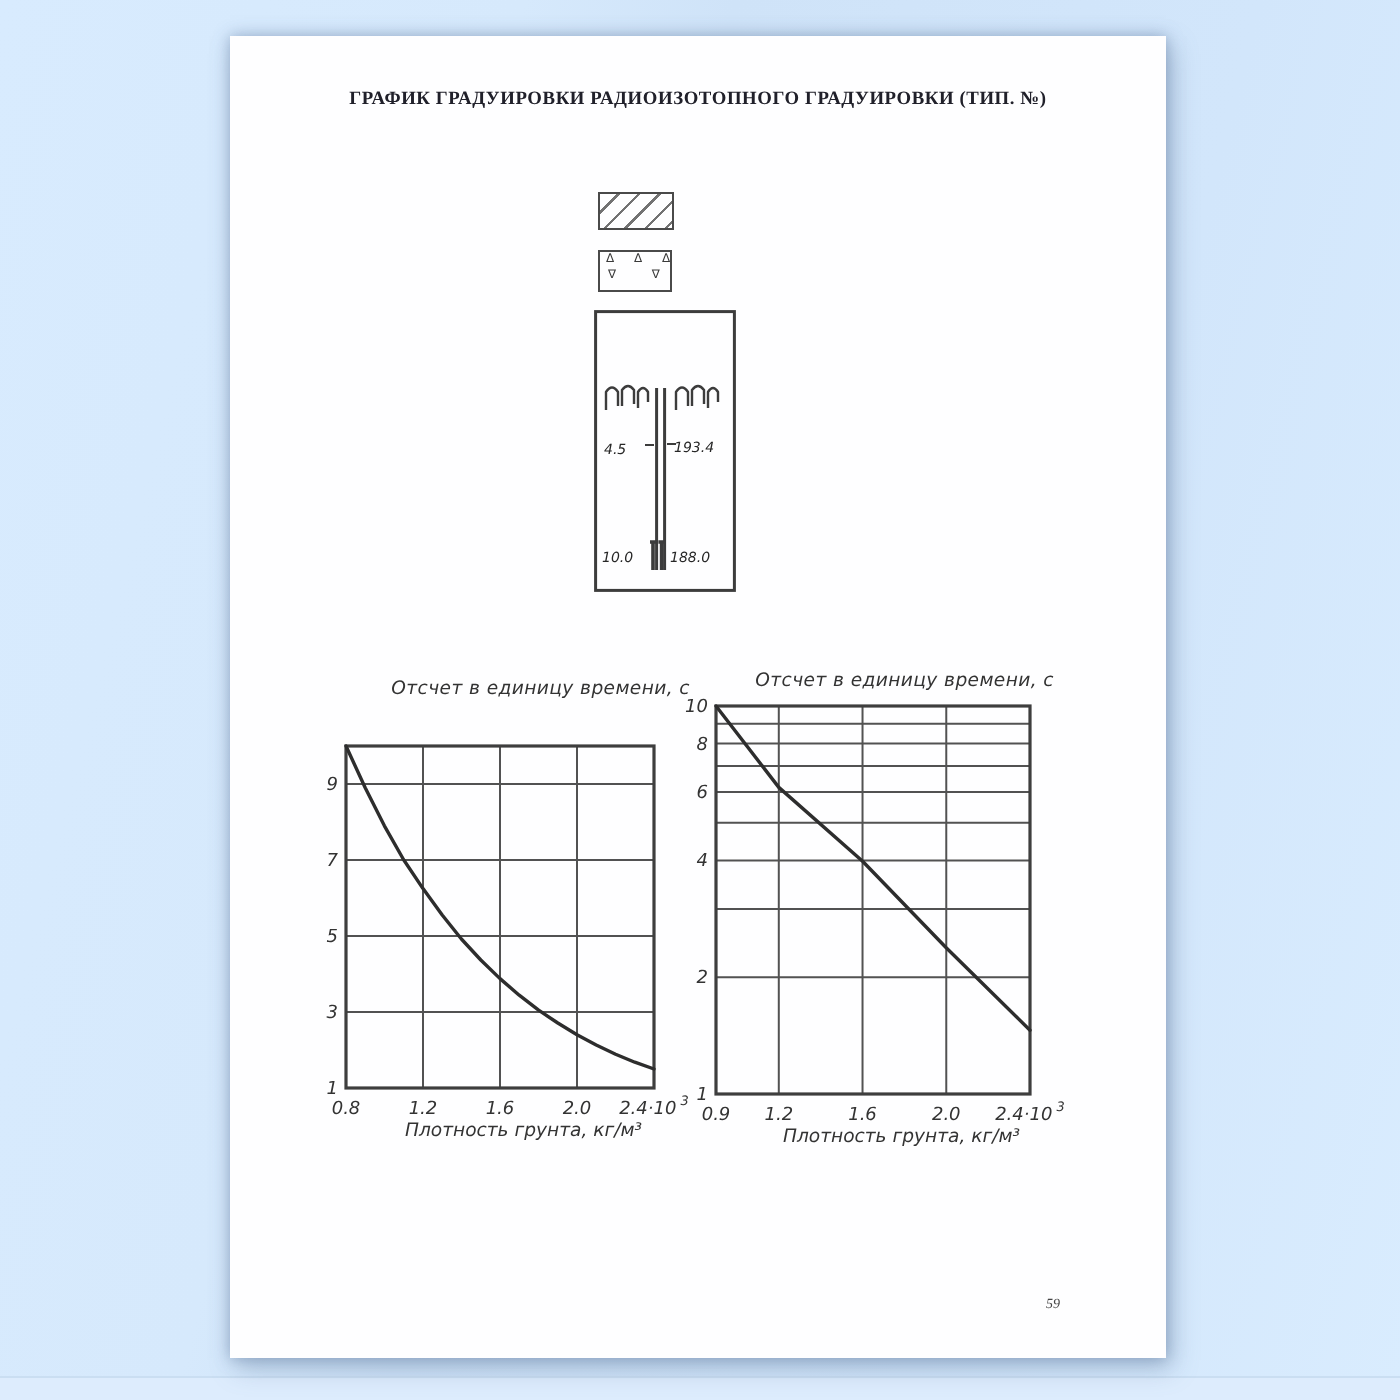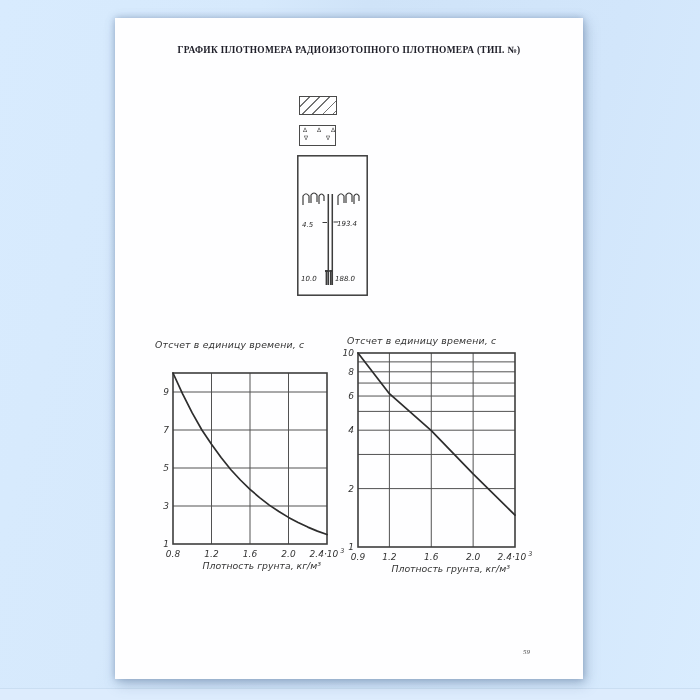--- a/index.html
+++ b/index.html
@@ -39,21 +39,21 @@
   .device-num{font:italic 7px "DejaVu Sans",sans-serif; fill:#272727;}
   .chart{position:absolute;}
   .chart.c1{left:58px; top:355px; width:154px; height:171px;}
   .chart.c2{left:243px; top:335px; width:157px; height:194px;}
   .chart svg{overflow:visible; display:block;}
   .grid{stroke:#525252; stroke-width:1;}
   .frame{fill:none; stroke:#3e3e3e; stroke-width:1.6;}
   .curve{fill:none; stroke:#2d2d2d; stroke-width:1.7; stroke-linecap:round; stroke-linejoin:round;}
   .tick{font:italic 9px "DejaVu Sans",sans-serif; fill:#333;}
   .chart-title{
-    position:absolute; text-align:left; white-space:nowrap;
+    position:absolute; text-align:right; white-space:nowrap;
     font:italic 9.3px "DejaVu Sans",sans-serif; color:#333; letter-spacing:.2px;
   }
   .chart-title.t1{left:40px; top:321px; width:190px;}
   .chart-title.t2{left:232px; top:317px; width:180px;}
   .chart-xlabel{
     position:absolute; text-align:right; white-space:nowrap;
     font:italic 9.3px "DejaVu Sans",sans-serif; color:#333;
   }
   .chart-xlabel.x1{left:52px; top:542px; width:154px;}
   .chart-xlabel.x2{left:238px; top:545px; width:157px;}
@@ -63,21 +63,21 @@
   }
 </style>
 </head>
 <body>
 
 <div class="stage">
   <div class="bottom-strip"></div>
 
   <div class="page">
 
-    <div class="doc-title">ГРАФИК ПЛОТНОМЕРА РАДИОИЗОТОПНОГО ПЛОТНОМЕРА (ТИП. №)</div>
+    <div class="doc-title">ГРАФИК ГРАДУИРОВКИ РАДИОИЗОТОПНОГО ГРАДУИРОВКИ (ТИП. №)</div>
 
     <div class="hatch-box"></div>
 
     <div class="soil-box">
       <div class="soil-row">Δ Δ Δ</div>
       <div class="soil-row r2">∇ ∇</div>
     </div>
 
     <svg class="device-svg" width="71" height="141" viewBox="0 0 71 141">
       <rect class="device-line" x="0.8" y="0.8" width="69.4" height="139.4" stroke-width="1.5"></rect>

